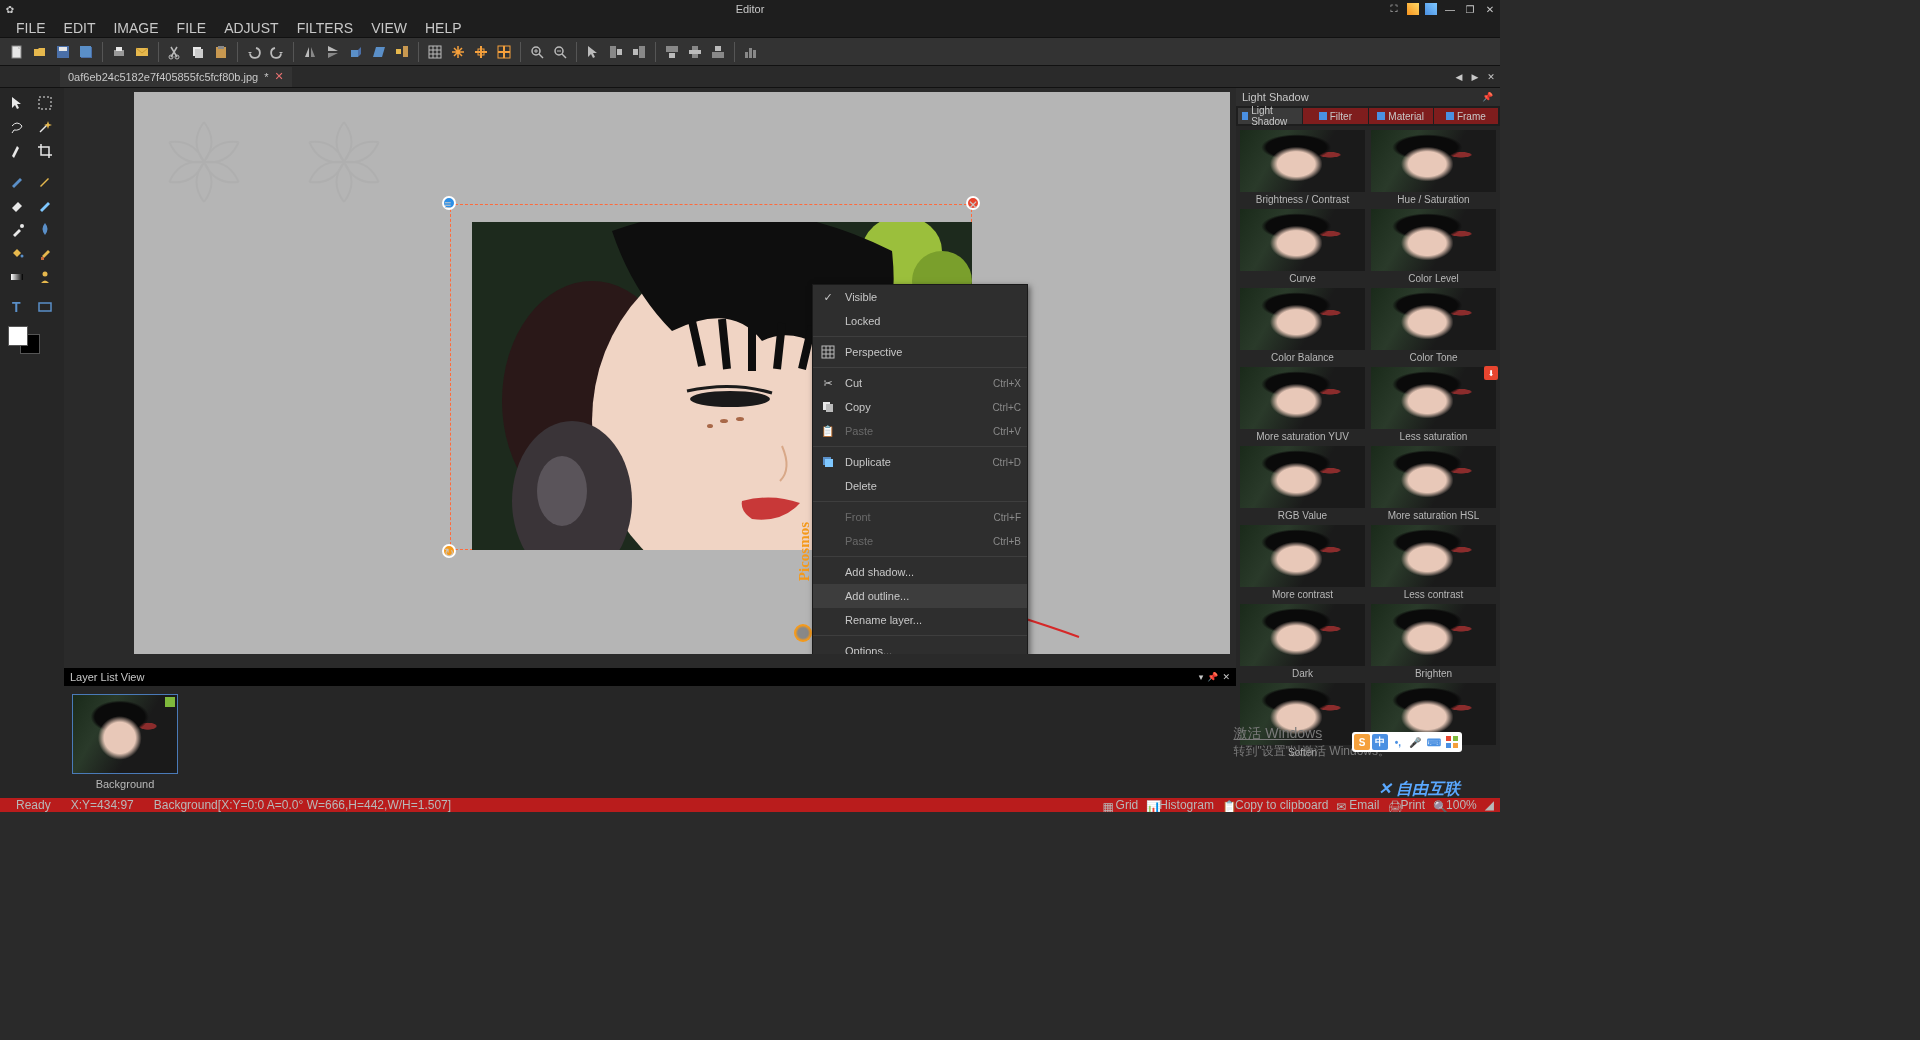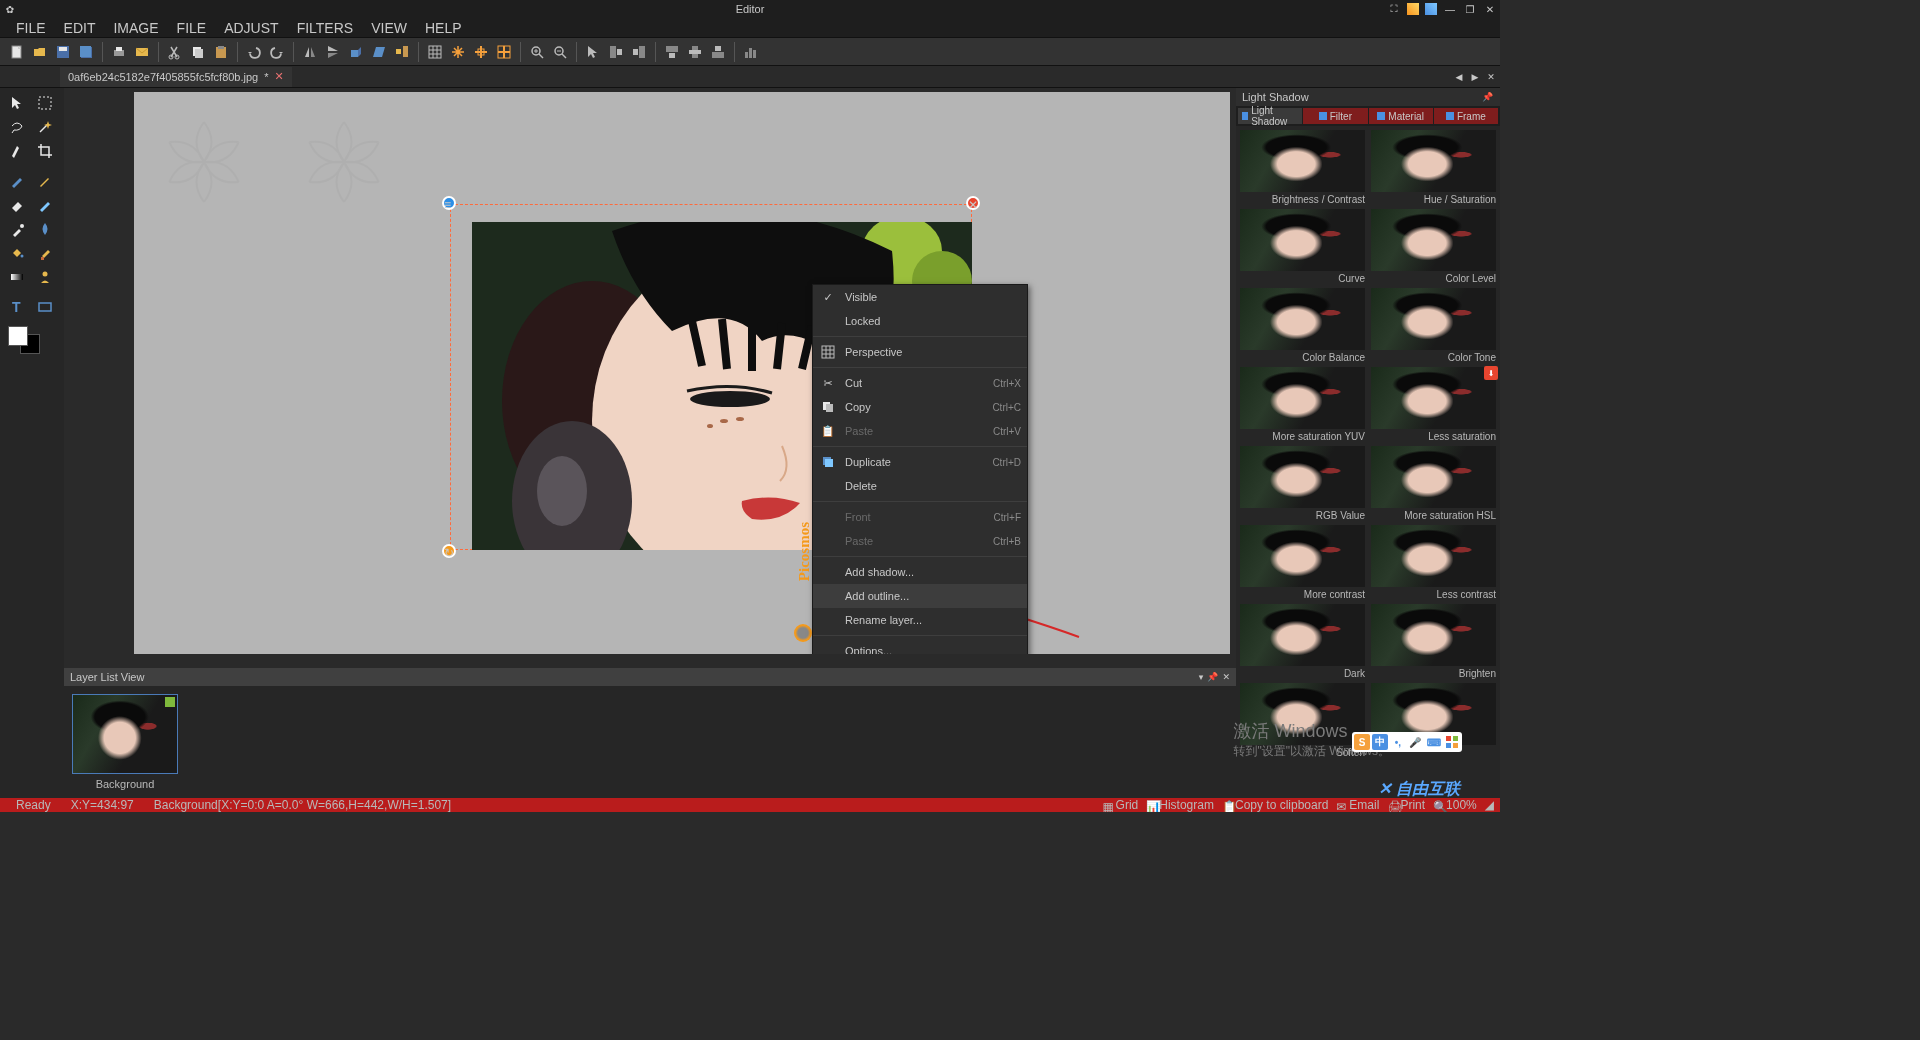--- a/index.html
+++ b/index.html
@@ -57,53 +57,53 @@
 .ctxmenu .row.hover { background: #3d3d3d; }
 .ctxmenu .row.disabled { color: #6a6a6a; }
 .ctxmenu .row .icobox { width: 18px; display: flex; align-items: center; justify-content: center; }
 .ctxmenu .row .lbl { flex: 1; }
 .ctxmenu .row .sc { color: #8a8a8a; font-size: 10px; }
 .ctxmenu .div { height: 1px; background: #3e3e3e; margin: 3px 0; }
 
 .arrow { position: absolute; left: 770px; top: 490px; z-index: 9; }
 
 .layerpanel { height: 130px; background: #262626; display: flex; flex-direction: column; }
-.lp-hdr { height: 18px; background: #404040; display: flex; align-items: center; padding: 0 6px; font-size: 11px; justify-content: space-between; text-align: right; }
+.lp-hdr { height: 18px; background: #000000; display: flex; align-items: center; padding: 0 6px; font-size: 11px; justify-content: space-between; text-align: right; }
 .lp-hdr .hdrright { display: flex; gap: 4px; font-size: 9px; }
 .lp-body { flex: 1; padding: 8px; }
 .lp-thumb { width: 106px; }
 .lp-thumb .timg { width: 106px; height: 80px; background: #1a1a1a; border: 1px solid #4a7ab8; position: relative; overflow: hidden; }
 .lp-thumb .tlbl { text-align: center; font-size: 11px; color: #b8b8b8; margin-top: 4px; }
 .lp-thumb .eye { position: absolute; right: 2px; top: 2px; width: 10px; height: 10px; background: #7fb93c; }
 
 .rightpanel { width: 264px; background: #262626; display: flex; flex-direction: column; }
 .rp-title { height: 18px; background: #2e2e2e; display: flex; align-items: center; padding: 0 6px; font-size: 11px; justify-content: space-between; }
 .rp-tabs { height: 20px; display: flex; gap: 1px; background: #1e1e1e; padding: 2px; }
 .rp-tab { flex: 1; display: flex; align-items: center; justify-content: center; gap: 3px; font-size: 10px; background: #7f1d1d; padding: 0 4px; }
 .rp-tab.active { background: #3a3a3a; }
 .rp-tab .ticon { width: 8px; height: 8px; background: #4a90e2; }
 .rp-grid { flex: 1; overflow: hidden; padding: 4px; position: relative; }
 .rp-row { display: flex; gap: 6px; margin-bottom: 4px; }
-.rp-cell { flex: 1; text-align: right; }
+.rp-cell { flex: 1; text-align: center; }
 .rp-cell .cimg { width: 100%; height: 62px; background: #1a1a1a; position: relative; overflow: hidden; }
 .rp-cell .clbl { font-size: 10px; color: #b8b8b8; margin-top: 2px; white-space: nowrap; overflow: hidden; }
 .fakeimg { position: absolute; inset: 0; background:
   radial-gradient(ellipse 60% 80% at 45% 55%,#e8c8b8 25%,transparent 35%),
   radial-gradient(ellipse 40% 30% at 45% 28%,#0a0a0a 60%,transparent 70%),
   radial-gradient(ellipse 15% 8% at 72% 40%,#8b2c2c 50%,transparent 60%),
   linear-gradient(120deg,#1a2a1a 0%,#2a3a2a 30%,#1a1a1a 60%);
 }
 .rp-side { position: absolute; right: 0; top: 240px; width: 16px; }
 .rp-sv { font-size: 8px; color: #8a8a8a; text-align: center; margin-left: 48px; }
 .rp-bdg { width: 14px; height: 14px; background: #e8452f; border-radius: 2px; font-size: 8px; color: #fff; display: flex; align-items: center; justify-content: center; }
 
 .imebar { position: absolute; right: 38px; bottom: 60px; display: flex; gap: 2px; background: #fff; padding: 2px; border-radius: 3px; z-index: 20; }
 .imebtn { width: 16px; height: 16px; border-radius: 2px; display: flex; align-items: center; justify-content: center; font-size: 10px; font-weight: bold; }
 .act-win { position: absolute; right: 110px; bottom: 52px; color: #7a7a7a; font-size: 12px; z-index: 5; }
-.act-win .l1 { font-size: 18px; }
+.act-win .l1 { font-size: 14px; text-decoration: underline; }
 .wmlogo { position: absolute; right: 40px; bottom: 12px; color: #5aa8ff; font-size: 16px; font-weight: bold; z-index: 5; font-style: italic; }
 
 .statusbar { height: 14px; background: #b91c1c; display: flex; align-items: center; padding: 0 6px; font-size: 12px; color: #b8b8b8; }
 .statusbar .seg { padding: 0 10px; }
 .statusbar .right { margin-left: auto; display: flex; gap: 8px; }
 .statusbar .right .sitem { display: flex; align-items: center; gap: 3px; }
 .statusbar .sic { width: 10px; height: 10px; display: inline-block; }
 </style>
 </head>
 <body>

